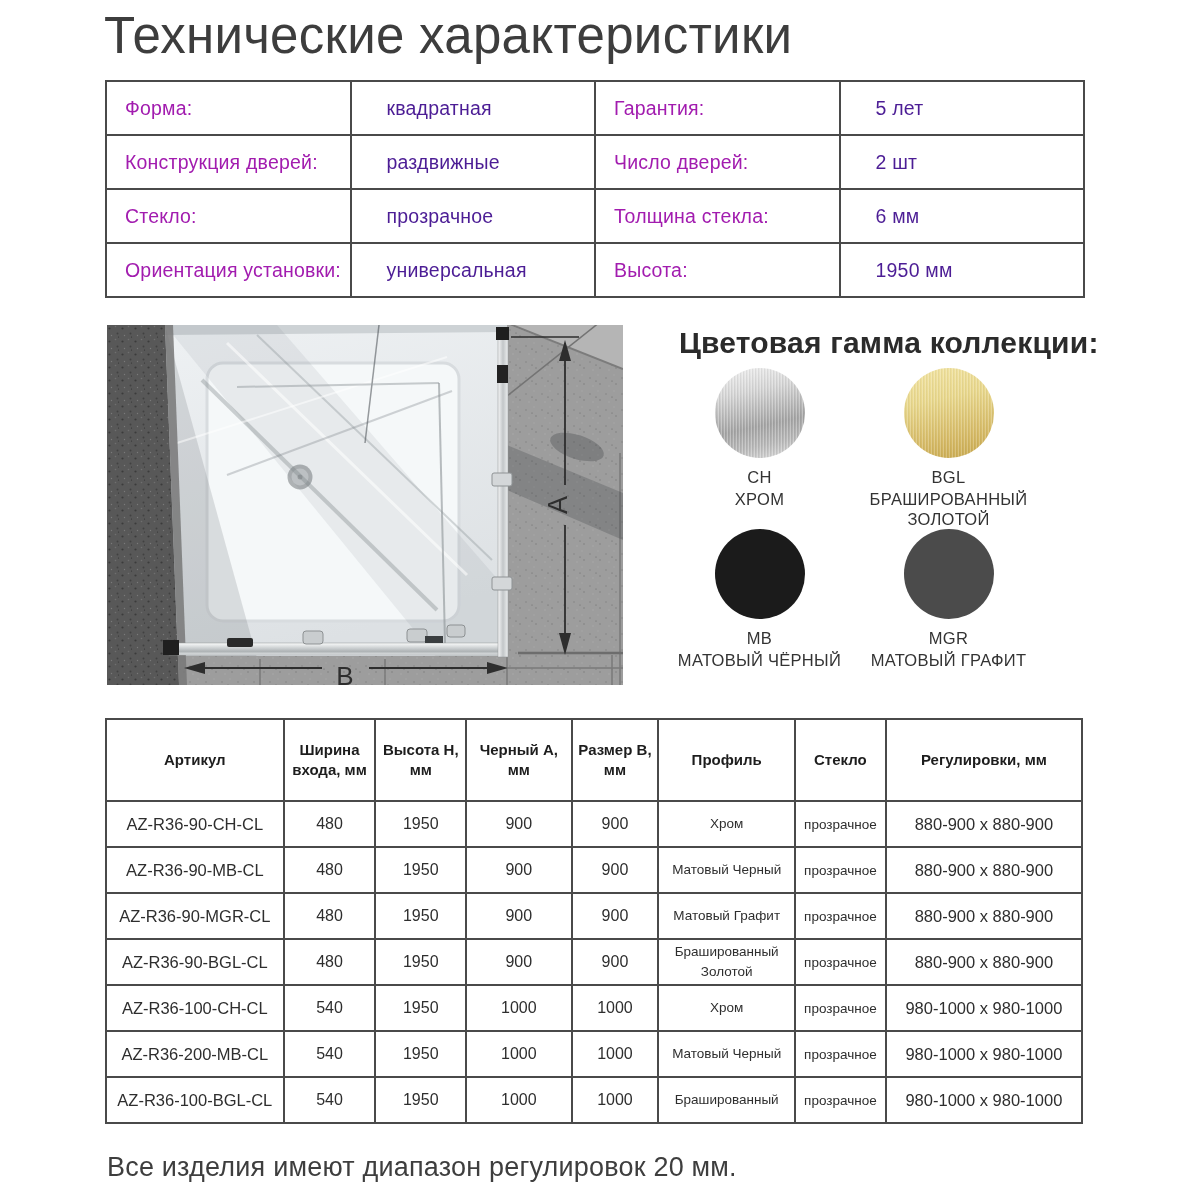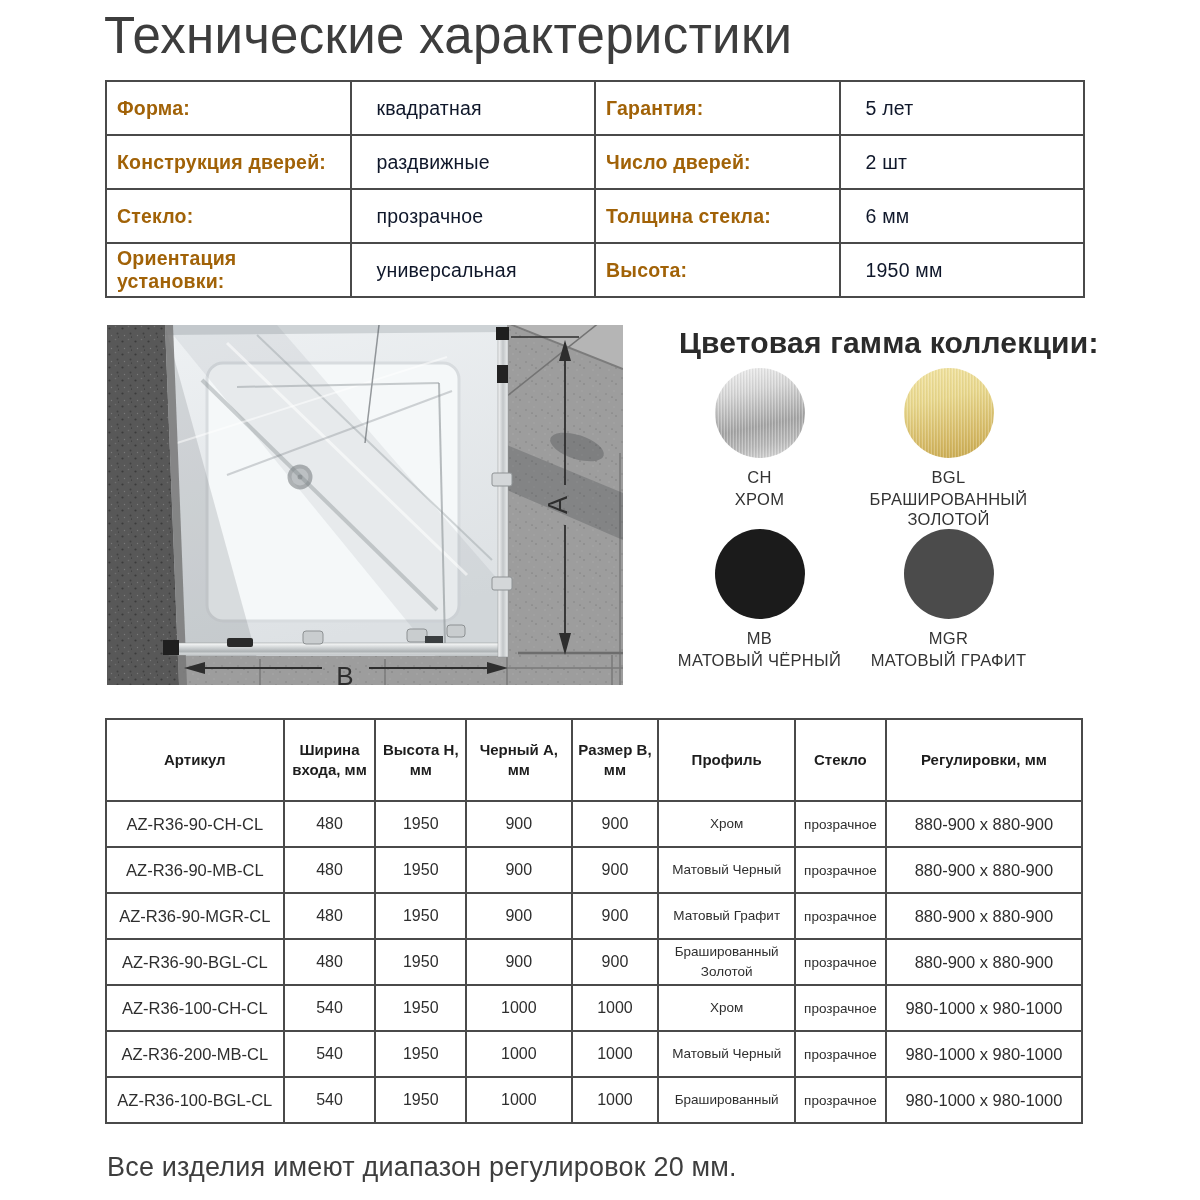--- a/index.html
+++ b/index.html
@@ -8,22 +8,22 @@
 
   
   .main-title{position:absolute;left:104px;top:6px;font-size:51px;font-weight:400;
               color:#3d3d3d;letter-spacing:0.3px;margin:0;}
 
   
   .spec-table{position:absolute;left:105px;top:80px;width:980px;border-collapse:collapse;
               table-layout:fixed;}
   .spec-table td{border:2px solid #4a4a4a;height:50px;vertical-align:middle;
                  font-size:19.5px;letter-spacing:0.2px;}
-  .spec-label{font-weight:bold;color:#a16207;padding-left:10px;}
-  .spec-value{color:#0f172a;padding-left:25px;}
+  .spec-label{font-weight:normal;color:#a21caf;padding-left:18px;}
+  .spec-value{color:#4c1d95;padding-left:35px;}
 
   
   .product-image{position:absolute;left:107px;top:325px;width:516px;height:360px;}
   .product-image svg{display:block;}
 
   
   .colors-title{position:absolute;left:679px;top:326px;font-size:30px;font-weight:bold;
                 color:#2b2b2b;letter-spacing:0.2px;margin:0;}
   .swatch-grid{position:absolute;left:665px;top:368px;width:378px;display:grid;
                grid-template-columns:1fr 1fr;row-gap:0;justify-items:center;}

